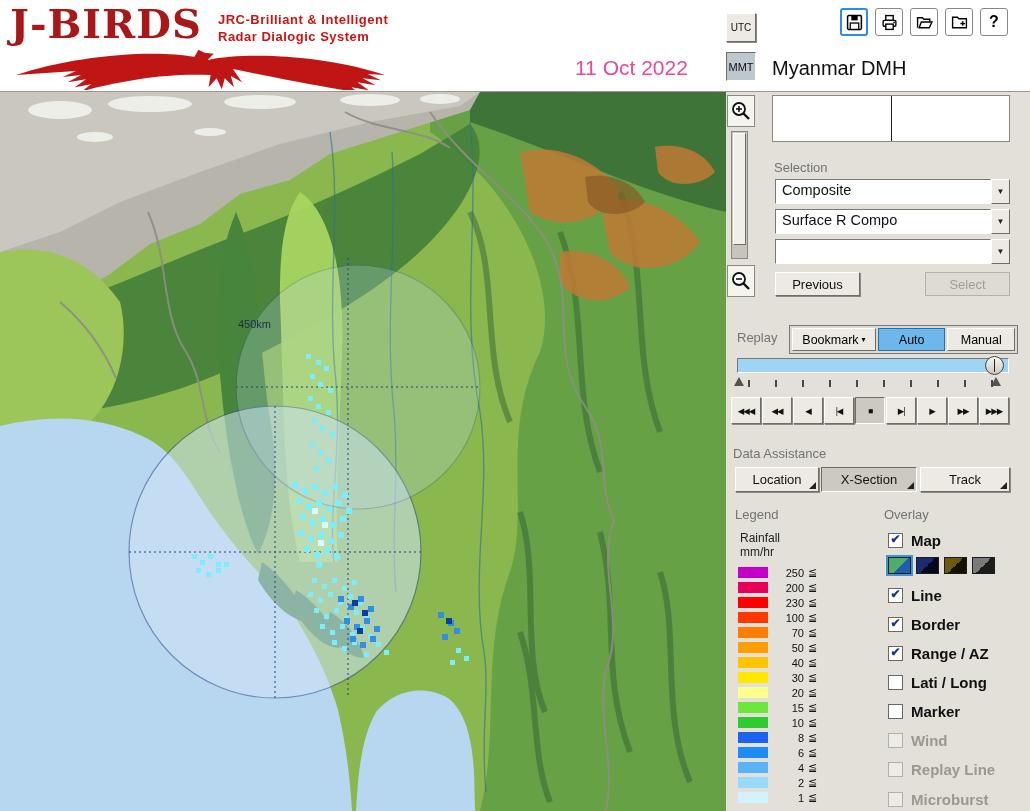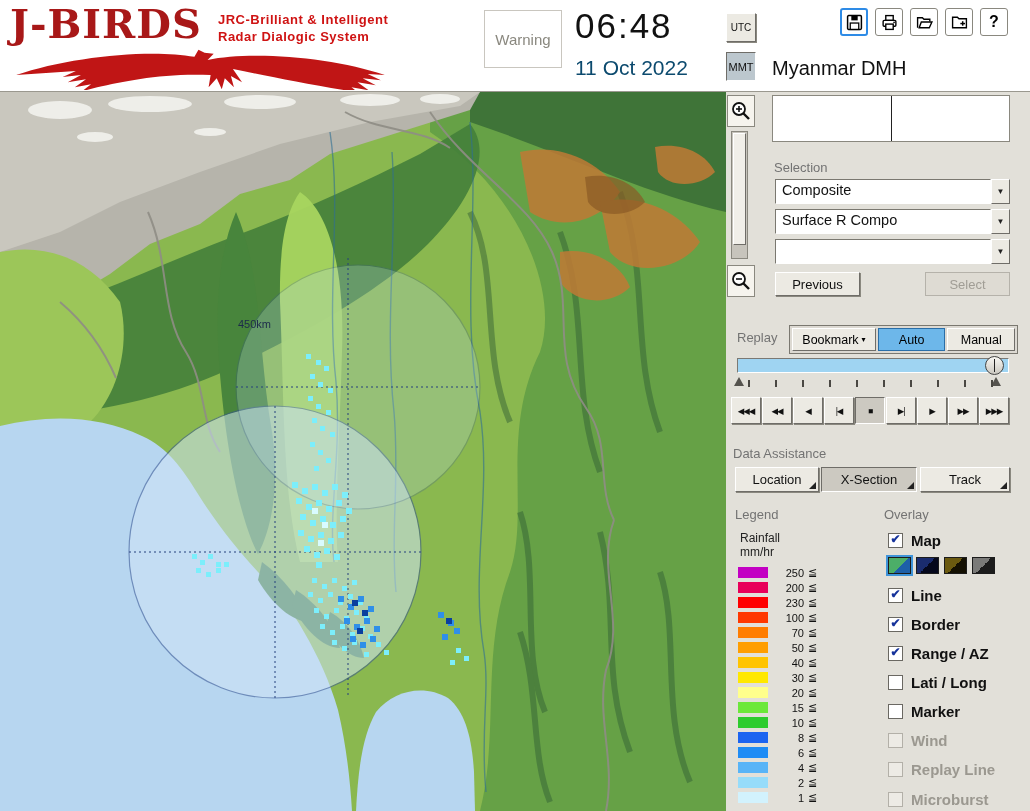--- a/index.html
+++ b/index.html
@@ -13,21 +13,21 @@
   .pressed{border-color:#6f6d68 #ffffff #ffffff #6f6d68;box-shadow:none;background:#ccc9c1}
   .disabledbtn{background:#dedbd3;color:#a09d95;border:1px solid #b5b2aa;box-shadow:none}
   
   #header{position:absolute;left:0;top:0;width:1030px;height:92px;background:#ffffff;border-bottom:1px solid #9a988f}
   #logo-title{position:absolute;left:10px;top:0px;font-family:"DejaVu Serif",serif;font-weight:bold;
               font-size:40px;color:#a81818;letter-spacing:1px}
   .tagline{position:absolute;left:218px;font-size:13px;font-weight:bold;color:#cf1313;letter-spacing:.5px}
   #warn-box{position:absolute;left:484px;top:10px;width:78px;height:58px;background:#fff;border:1px solid #c9c6bf;
             display:flex;align-items:center;justify-content:center;color:#8a887f;font-size:15px}
   #clock-time{position:absolute;left:575px;top:6px;font-size:35px;color:#111;letter-spacing:2px}
-  #clock-date{position:absolute;left:575px;top:56px;font-size:21px;color:#0c4a6e}
+  #clock-date{position:absolute;left:575px;top:56px;font-size:21px;color:#ec4899}
   #btn-utc{left:726px;top:13px;width:30px;height:29px;font-size:10px}
   #btn-mmt{left:726px;top:52px;width:30px;height:29px;font-size:11px;background:#bcc7ce}
   .toolbtn{position:absolute;top:8px;width:28px;height:28px;background:#fff;border:1px solid #8a887f;border-radius:3px;
            display:flex;align-items:center;justify-content:center}
   .toolbtn.focus{border:2px solid #2e8be6}
   #org-name{position:absolute;left:772px;top:57px;font-size:20px;color:#111}
   
   #map{position:absolute;left:0;top:92px;width:726px;height:719px;background:#8ab84f}
   
   .zoombtn{position:absolute;width:28px;height:32px;background:#f6f4ee;border:1px solid #8a887f;
@@ -92,24 +92,20 @@
   <div id="header">
     <div id="logo-title">J-BIRDS</div>
     <div class="tagline" style="top:12px">JRC-Brilliant &amp; Intelligent</div>
     <div class="tagline" style="top:29px">Radar  Dialogic  System</div>
     <svg style="position:absolute;left:8px;top:46px" width="385" height="44" viewBox="0 0 380 42">
       <path fill="#c01515" d="M8,28 C60,10 140,2 184,10 l4,-7 6,3 9,1 -6,6
         C240,4 320,10 372,28 l-17,-1 13,6 -18,-2 13,7 -18,-3 11,8 -17,-3 9,7 -15,-4
         C290,36 252,28 222,22 l9,13 -11,-6 3,11 -9,-9 -3,11 -5,-11 -8,9 2,-12
         C152,26 116,34 88,40 l-15,4 9,-7 -16,3 11,-8 -18,3 13,-7 -18,2 13,-6 Z"></path>
     </svg>
-    <div id="warn-box">
-      <span>Warning</span>
-    </div>
-    <div id="clock-time">06:48</div>
     <div id="clock-date">11 Oct 2022</div>
     <button class="btn3d" id="btn-utc">UTC</button>
     <button class="btn3d pressed" id="btn-mmt">MMT</button>
 
     <div class="toolbtn focus" style="left:840px">
       <svg width="17" height="17" viewBox="0 0 16 16">
         <rect x="1.5" y="1.5" width="13" height="13" rx="1" fill="#fff" stroke="#000" stroke-width="1.4"></rect>
         <rect x="5" y="1.5" width="6" height="4.5" fill="#000"></rect>
         <rect x="4" y="8.5" width="8" height="6" fill="#fff" stroke="#000" stroke-width="1.2"></rect>
       </svg>

